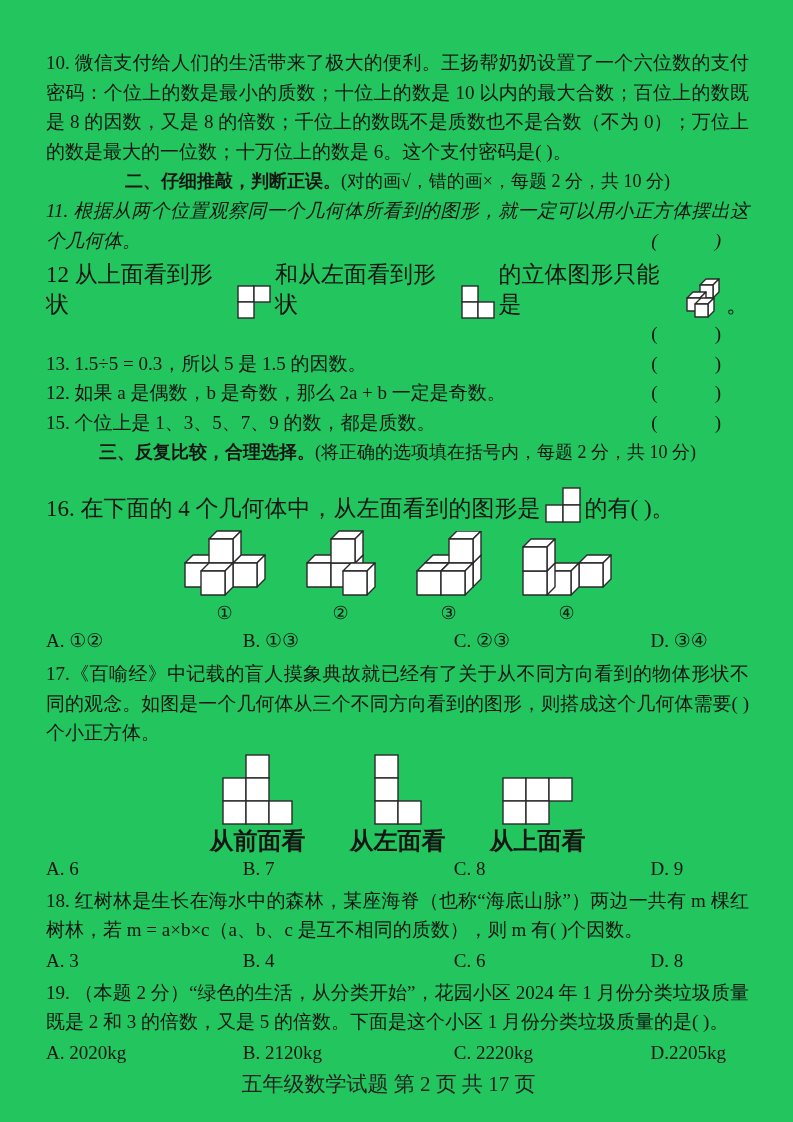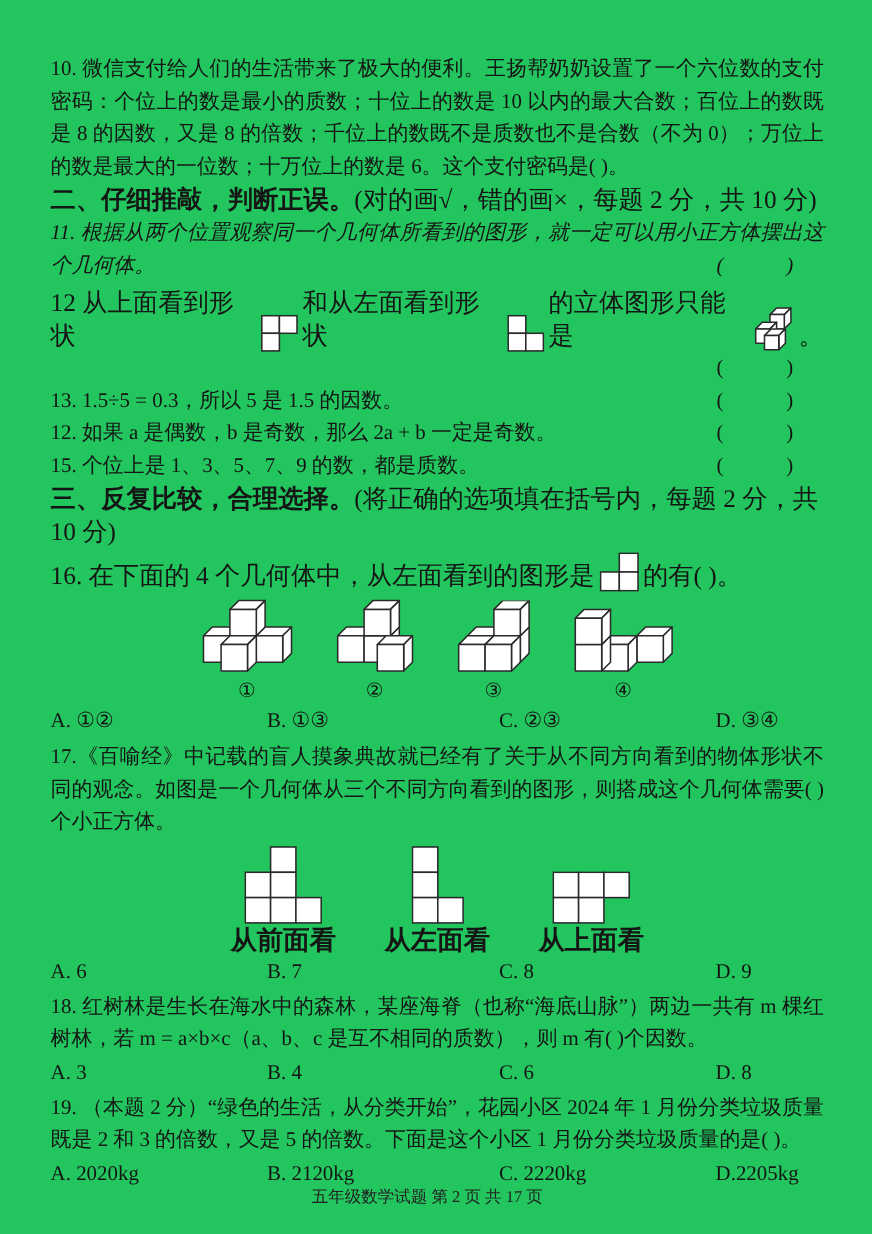--- a/index.html
+++ b/index.html
@@ -17,23 +17,24 @@
     left:46px;top:48px;
     width:703px;
   }
   .para{
     font-size:19px;
     line-height:29.5px;
     text-align:justify;
     margin:0;
   }
   .sec-title{
-    font-size:23px;
+    font-size:18px;
     line-height:30px;
     margin:0;
+    text-align:center;
   }
   .sec-title .bold{
     font-family:"Liberation Sans","DejaVu Sans",sans-serif;
     font-weight:bold;
   }
   .jrow{
     display:flex;
     align-items:flex-end;
     font-size:19px;
     line-height:29.5px;
@@ -69,21 +70,21 @@
   }
   .opts{
     display:grid;
     grid-template-columns:28% 30% 28% 14%;
     font-size:19px;line-height:30px;
     margin:1px 0 0 0;
   }
   .footer{
     position:absolute;left:0;right:16px;bottom:24px;
     text-align:center;
-    font-size:15px;color:#222;
+    font-size:21px;color:#222;
   }
   svg{display:block;}
 </style>
 </head>
 <body>
 
 <div class="page">
   <div class="content">
 
     <p class="para">10.  微信支付给人们的生活带来了极大的便利。王扬帮奶奶设置了一个六位数的支付密码：个位上的数是最小的质数；十位上的数是 10 以内的最大合数；百位上的数既是 8 的因数，又是 8 的倍数；千位上的数既不是质数也不是合数（不为 0）；万位上的数是最大的一位数；十万位上的数是 6。这个支付密码是(            )。</p>
@@ -135,21 +136,21 @@
         <span class="qtext">12.  如果 a 是偶数，b 是奇数，那么 2a + b 一定是奇数。</span>
         <span class="bracket">(　　　)</span>
       </div>
     <div class="jrow">
         <span class="qtext">15.  个位上是 1、3、5、7、9 的数，都是质数。</span>
         <span class="bracket">(　　　)</span>
       </div>
 
     <p class="sec-title"><span class="bold">三、反复比较，合理选择。</span><span>(将正确的选项填在括号内，每题 2 分，共 10 分)</span></p>
 
-    <div class="inline-row" style="margin-top:3px">
+    <div class="inline-row" style="margin-top:20px">
       <span>16.  在下面的 4 个几何体中，从左面看到的图形是</span>
       <span class="shape">
           <svg width="36" height="36" viewBox="0 0 36 36">
             <rect x="18" y="1" width="17" height="17" fill="#fff" stroke="#2a2a2a" stroke-width="1.4"></rect>
             <rect x="1" y="18" width="17" height="17" fill="#fff" stroke="#2a2a2a" stroke-width="1.4"></rect>
             <rect x="18" y="18" width="17" height="17" fill="#fff" stroke="#2a2a2a" stroke-width="1.4"></rect>
           </svg>
         </span>
       <span>的有(            )。</span>
     </div>

